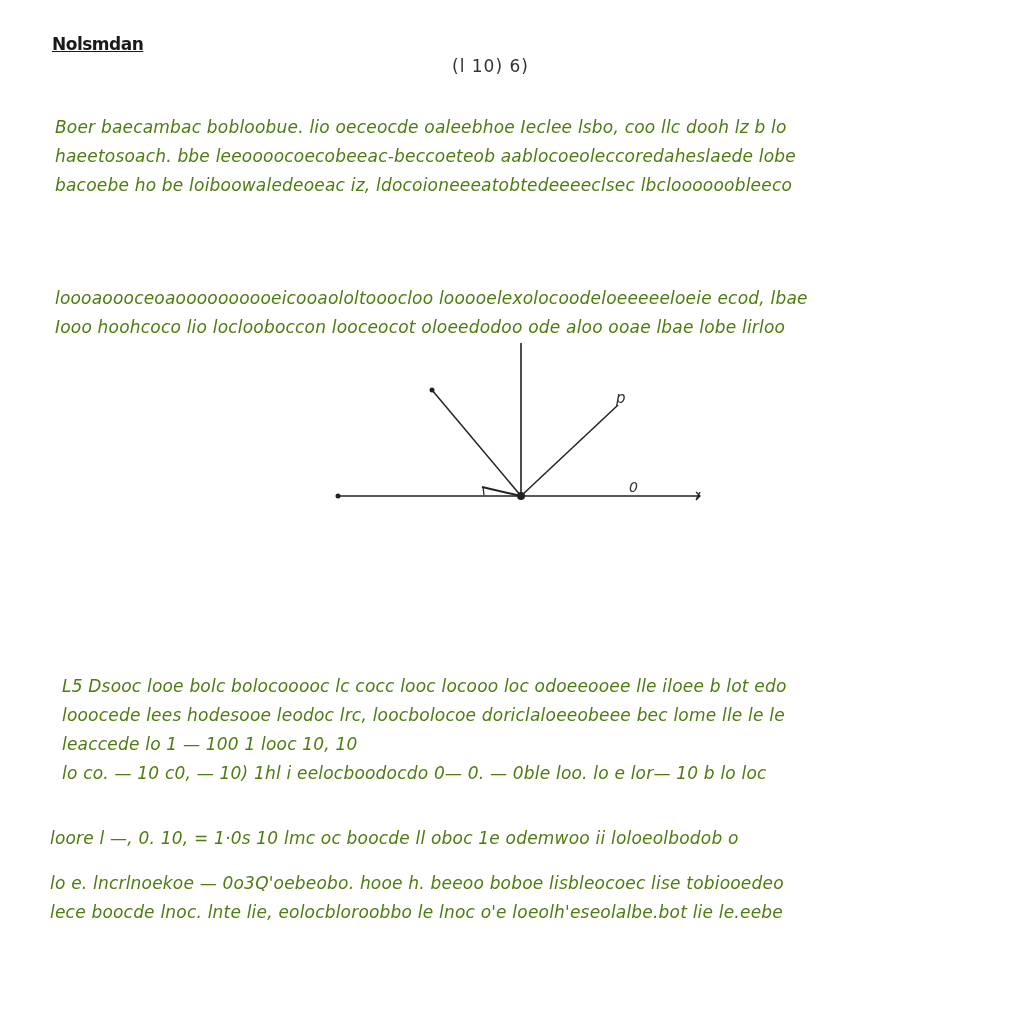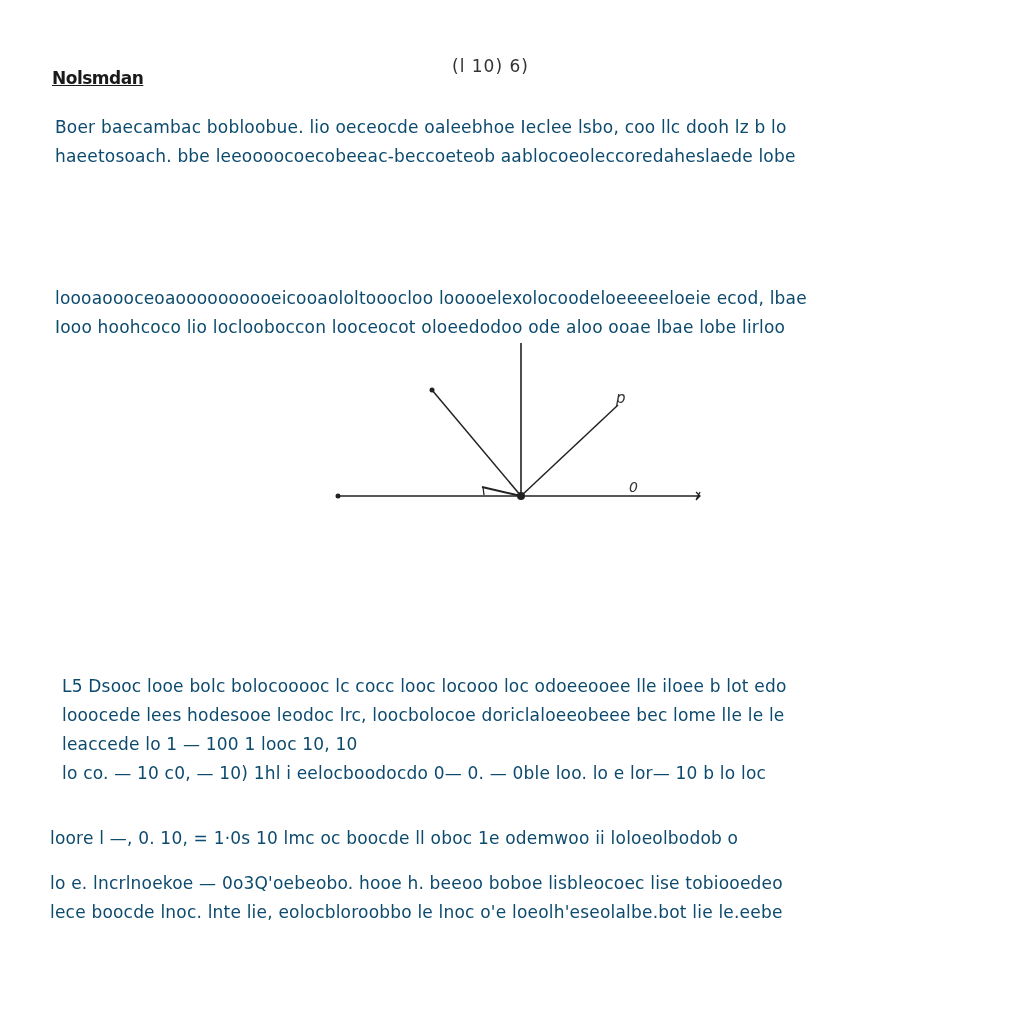--- a/index.html
+++ b/index.html
@@ -17,39 +17,39 @@
     }
     .page-title {
       position: absolute;
       left: 52px;
       top: 34px;
       font-size: 17px;
       font-weight: bold;
       text-decoration: underline;
       letter-spacing: -0.5px;
       color: #1a1a1a;
-      margin-top: 34px;
     }
     .page-ref {
       position: absolute;
       left: 452px;
       top: 36px;
       font-size: 17px;
       color: #333;
       letter-spacing: 1px;
       margin-top: 20px;
     }
     .para {
       position: absolute;
       left: 55px;
       width: 900px;
       font-size: 17px;
       line-height: 29px;
-      color: #0c4a6e;
+      color: #4d7c0f;
       letter-spacing: 0.2px;
+      font-style: italic;
     }
     .para .line {
       display: block;
       white-space: nowrap;
     }
     #para1 { top: 113px; }
     #para2 { top: 284px; }
     #para3 { top: 672px; left: 62px; }
     #para4 { top: 824px; left: 50px; }
     #para5 { top: 869px; left: 50px; }
@@ -63,20 +63,21 @@
   </style>
 </head>
 <body>
 
 <div class="page-title">Nolsmdan</div>
 <div class="page-ref">(l 10)  6)</div>
 
 <div class="para" id="para1">
   <span class="line">Boer baecambac bobloobue. lio oeceocde oaleebhoe Ieclee lsbo, coo llc dooh lz b lo</span>
   <span class="line">haeetosoach. bbe leeoooocoecobeeac-beccoeteob aablocoeoleccoredaheslaede lobe</span>
+  <span class="line">bacoebe ho be loiboowaledeoeac iz, ldocoioneeeatobtedeeeeclsec lbcloooooobleeco</span>
 </div>
 
 <div class="para" id="para2">
   <span class="line">loooaoooceoaoooooooooeicooaololtooocloo looooelexolocoodeloeeeeeloeie ecod, lbae</span>
   <span class="line">Iooo hoohcoco lio loclooboccon looceocot oloeedodoo ode aloo ooae lbae lobe lirloo</span>
 </div>
 
 <div class="diagram">
   <svg width="400" height="190" viewBox="0 0 400 190" xmlns="http://www.w3.org/2000/svg">
 

